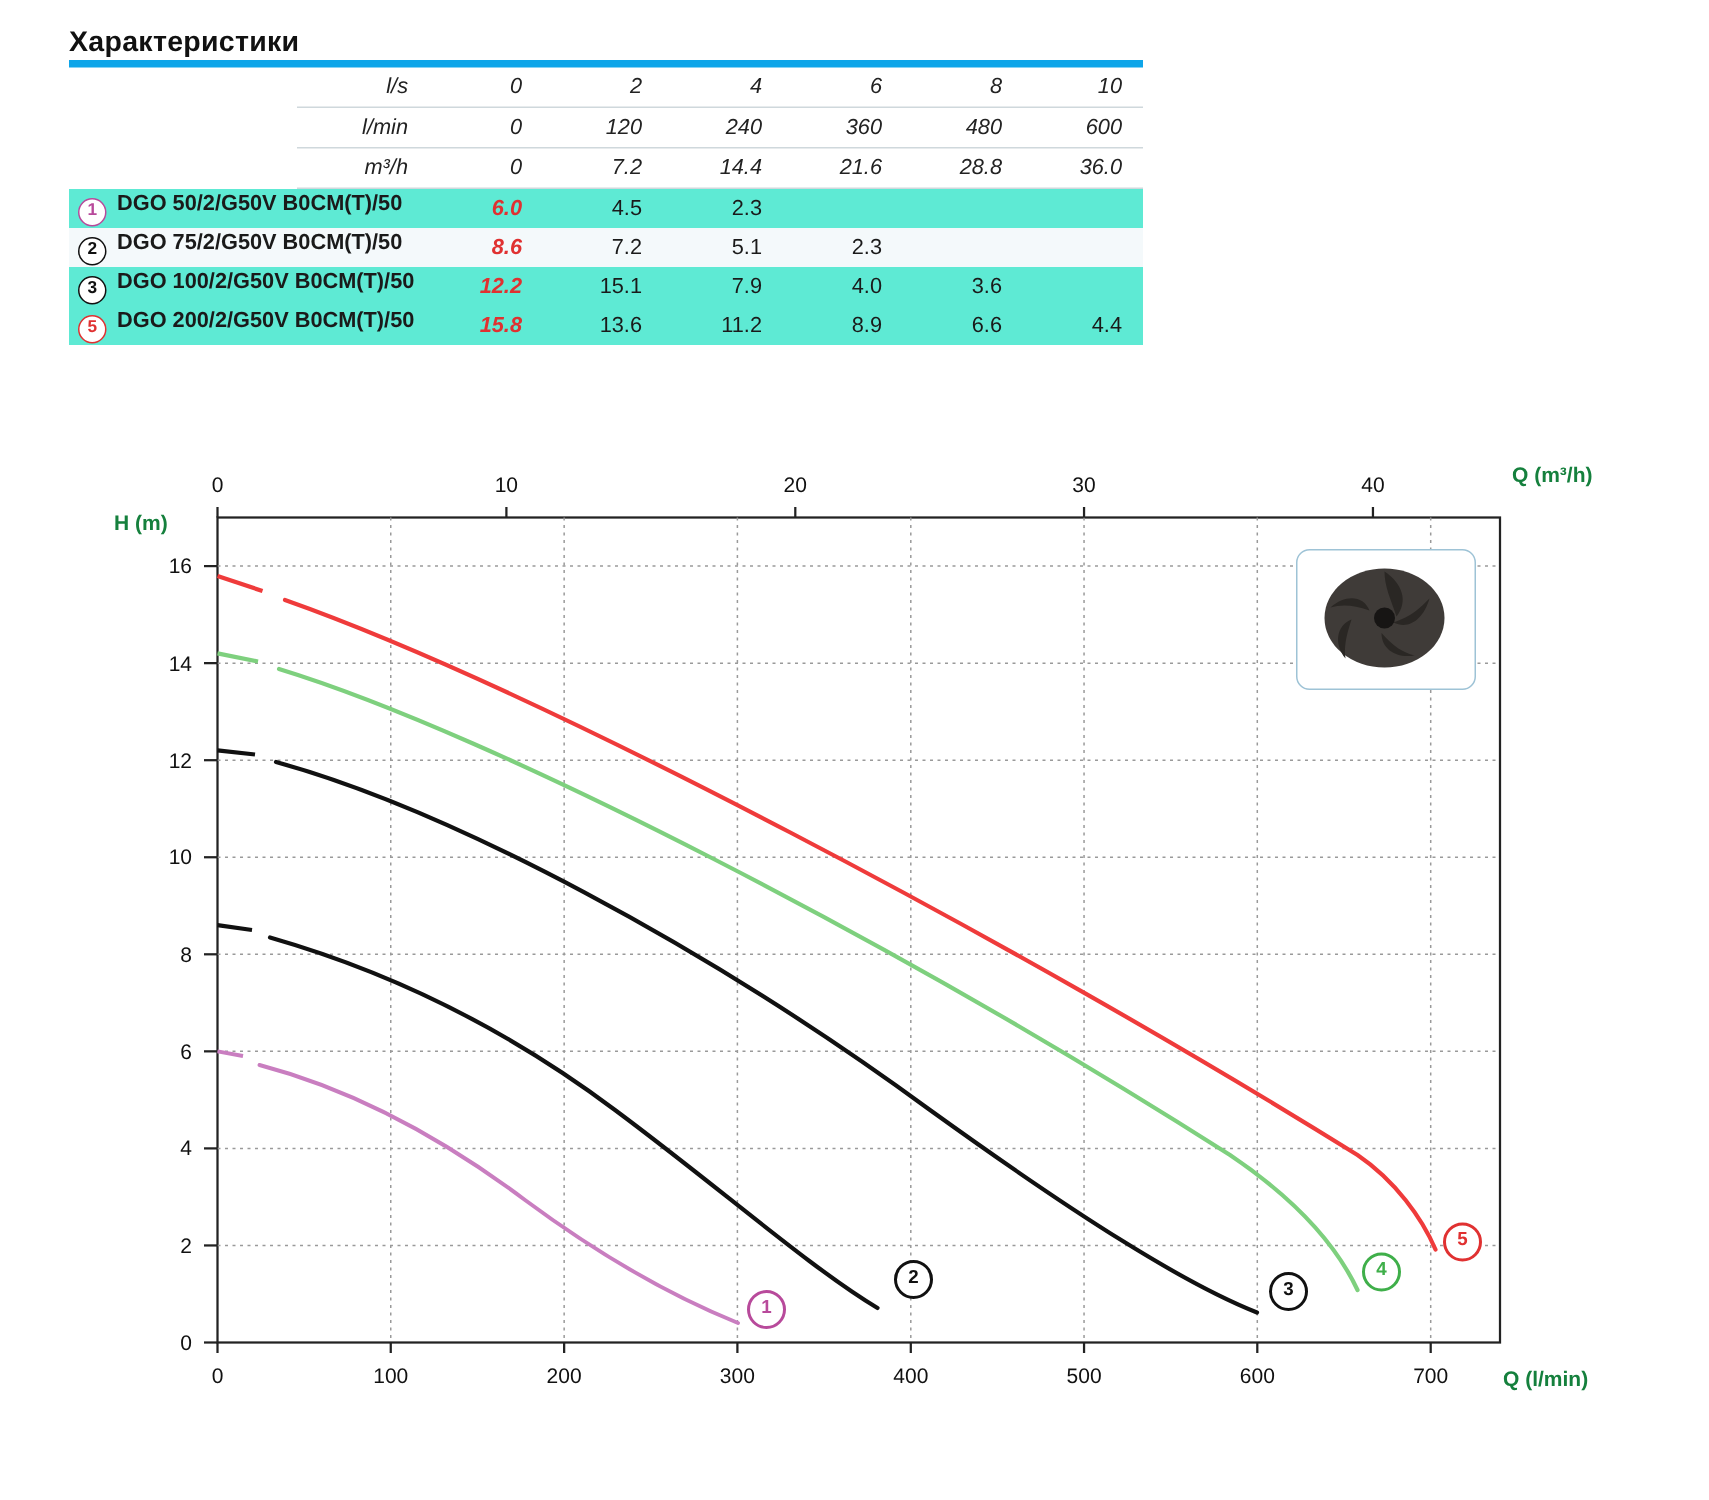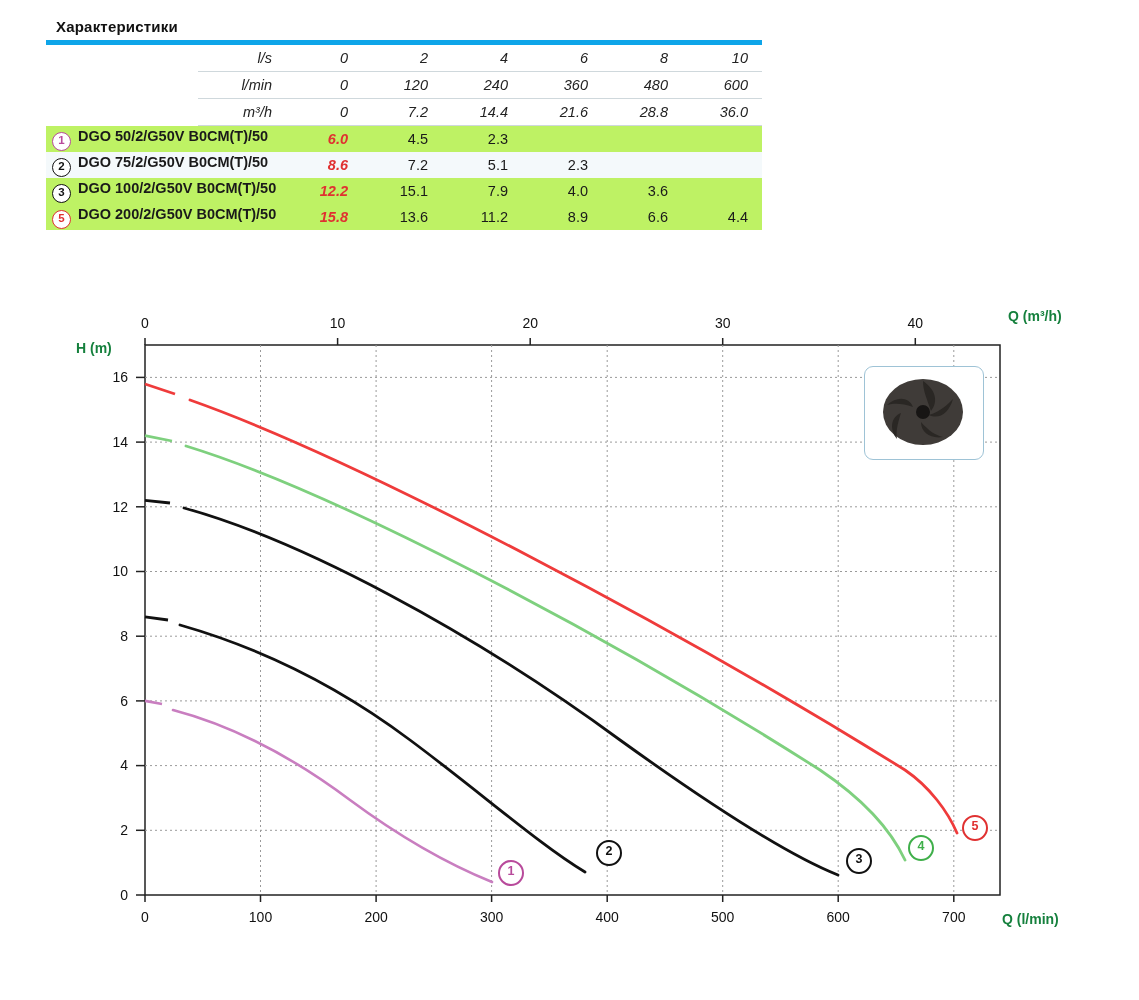--- a/index.html
+++ b/index.html
@@ -6,22 +6,22 @@
   body{
     width:1139px;height:1000px;
     background:#ffffff;
     font-family:"Liberation Sans", sans-serif;
     color:#1a1a1a;
     position:relative;
     overflow:hidden;
   }
   
   .page-title{
-    position:absolute;left:56px;top:18px;
-    font-size:15px;font-weight:bold;color:#111;
+    position:absolute;left:46px;top:18px;
+    font-size:19px;font-weight:bold;color:#111;
     letter-spacing:.2px;
   }
   
   .spec-table{
     position:absolute;left:46px;top:40px;
     width:716px;
     border-collapse:collapse;
     font-size:14.5px;
   }
   .spec-table td,.spec-table th{
@@ -38,21 +38,21 @@
     background:#ffffff;
   }
   .unit-row td.unit-name{
     text-align:right;padding-right:10px;
     font-style:italic;
   }
   .unit-row td.lbl-blank{background:#fff;border-bottom:none;}
   .unit-row:first-child td{border-top:5px solid #0ea5e9;}
   .data-row td{
     text-align:right;
-    background:#bef264;
+    background:#5eead4;
   }
   .data-row.alt td{background:#f4f9fb;}
   .data-row td.name-cell{
     text-align:left;
     padding-left:6px;
     font-weight:bold;
     font-size:14.5px;
     white-space:nowrap;
   }
   .data-row td.first-val{

